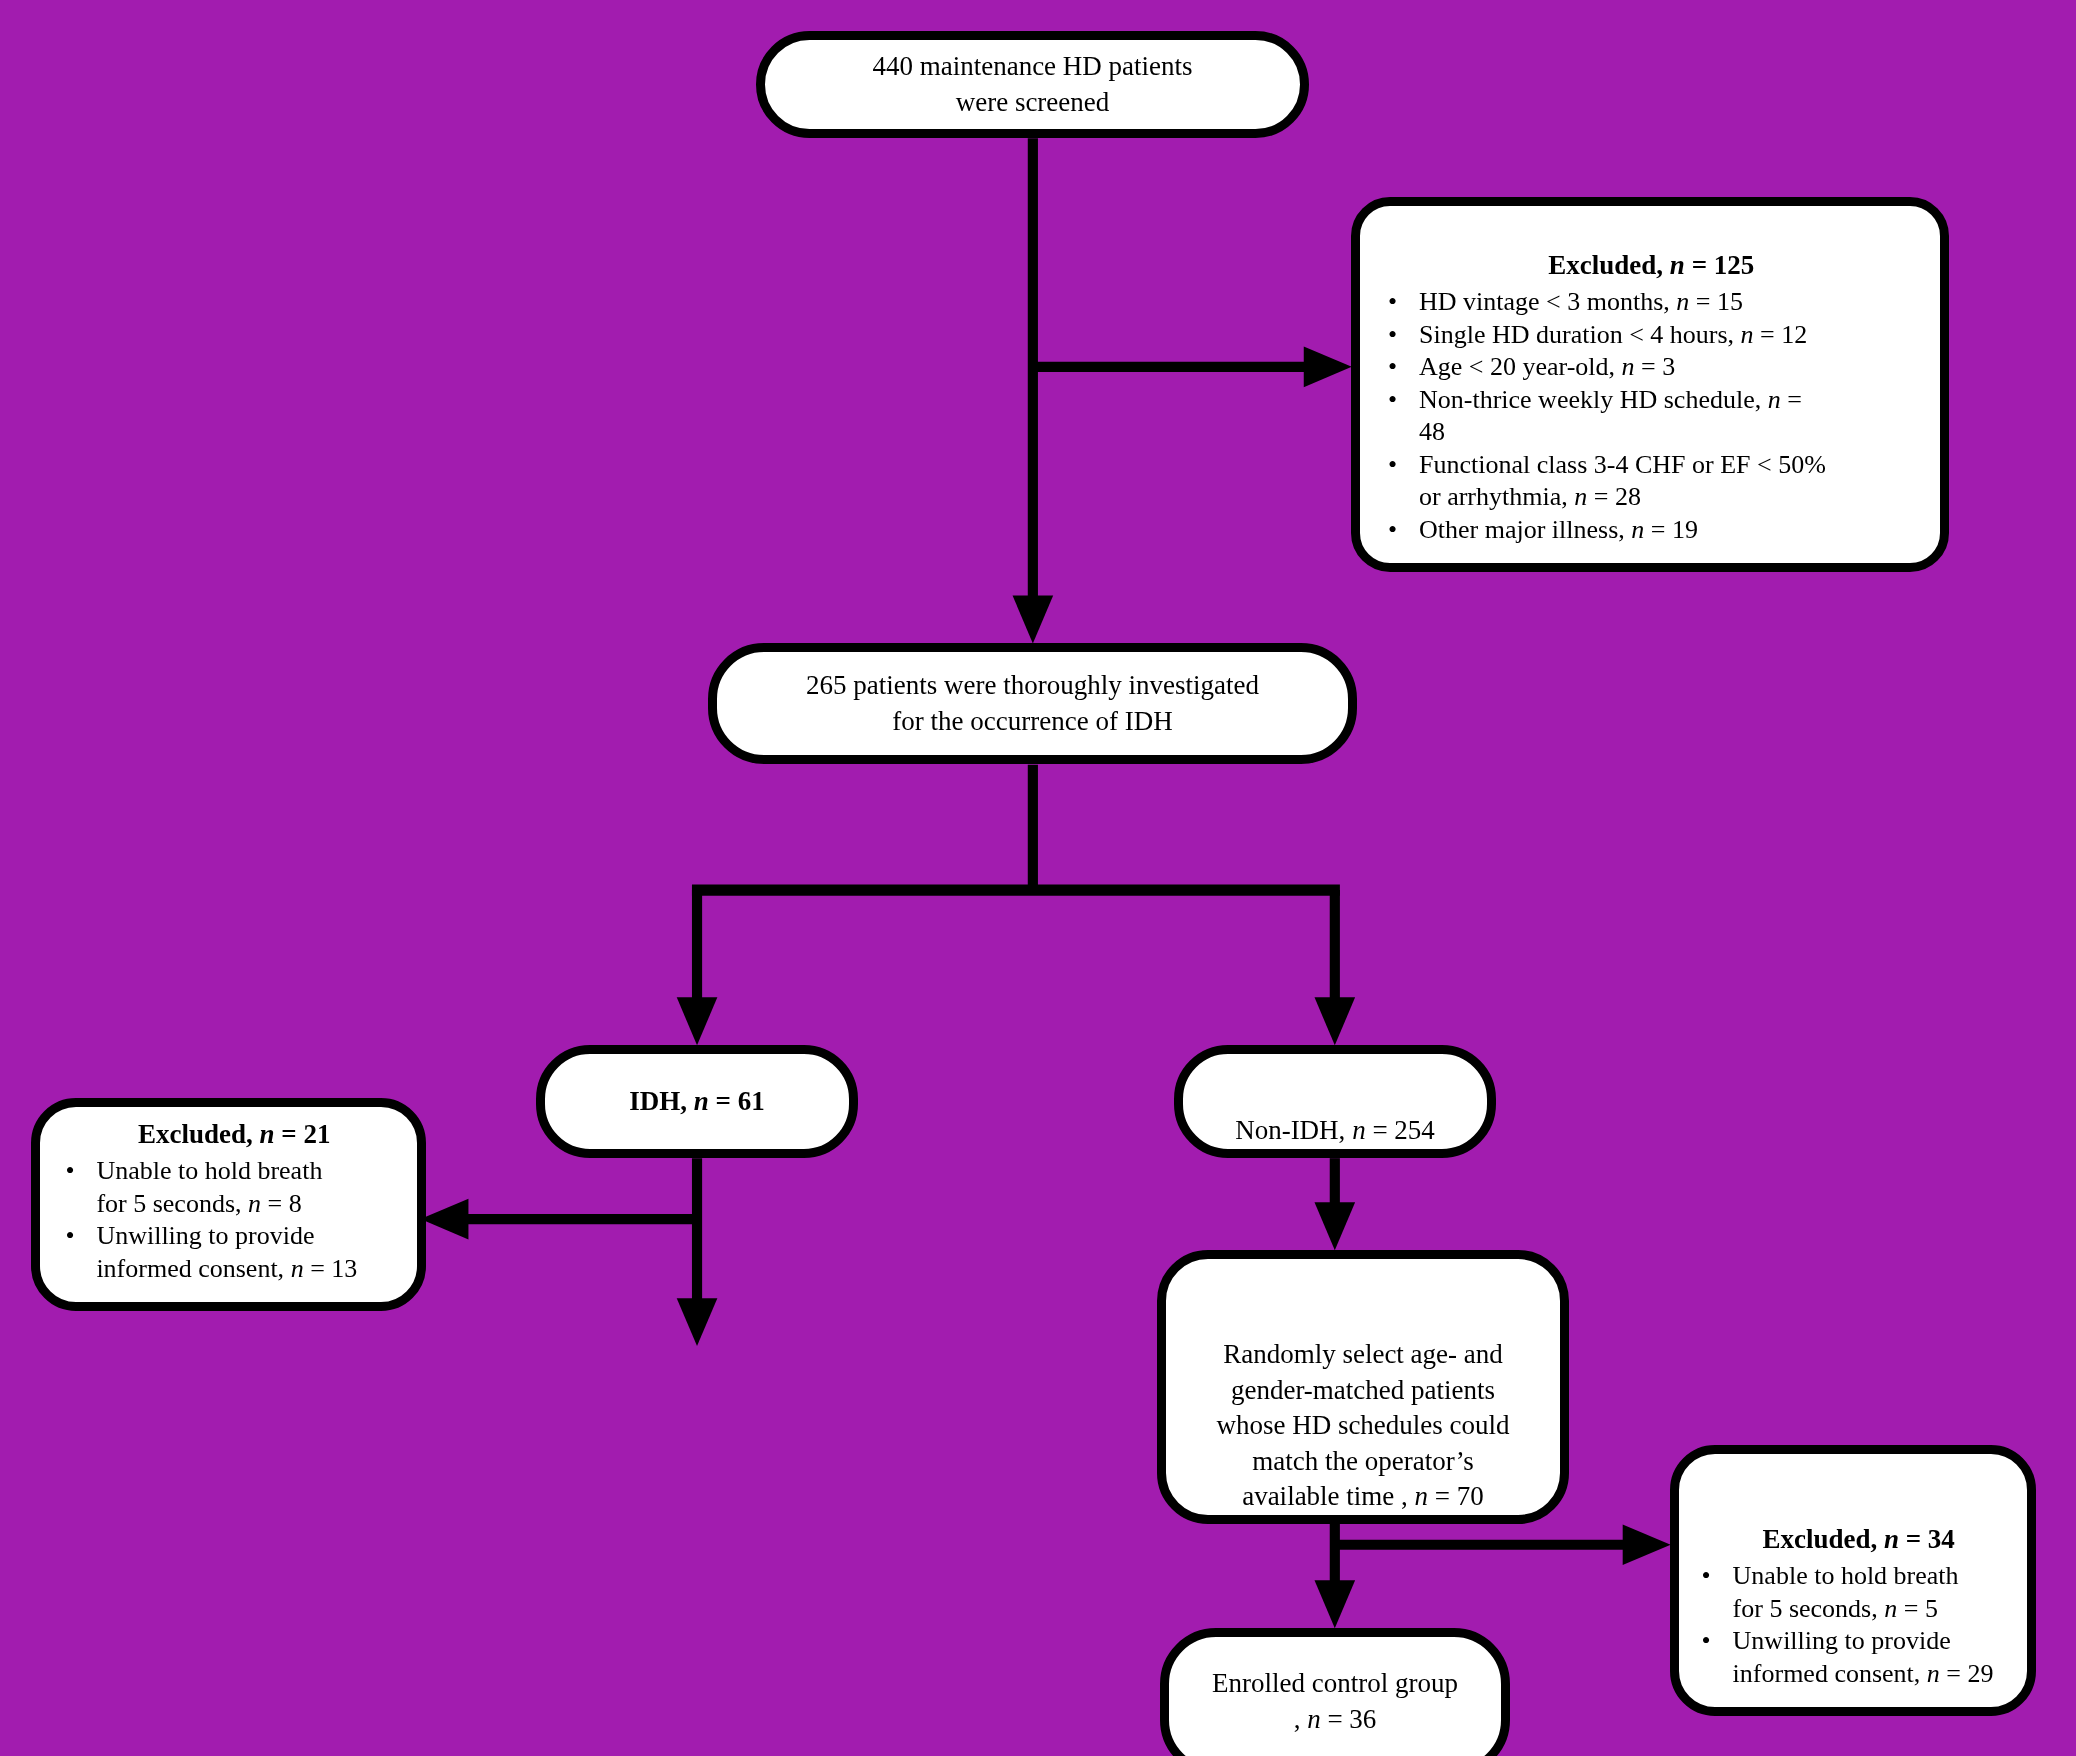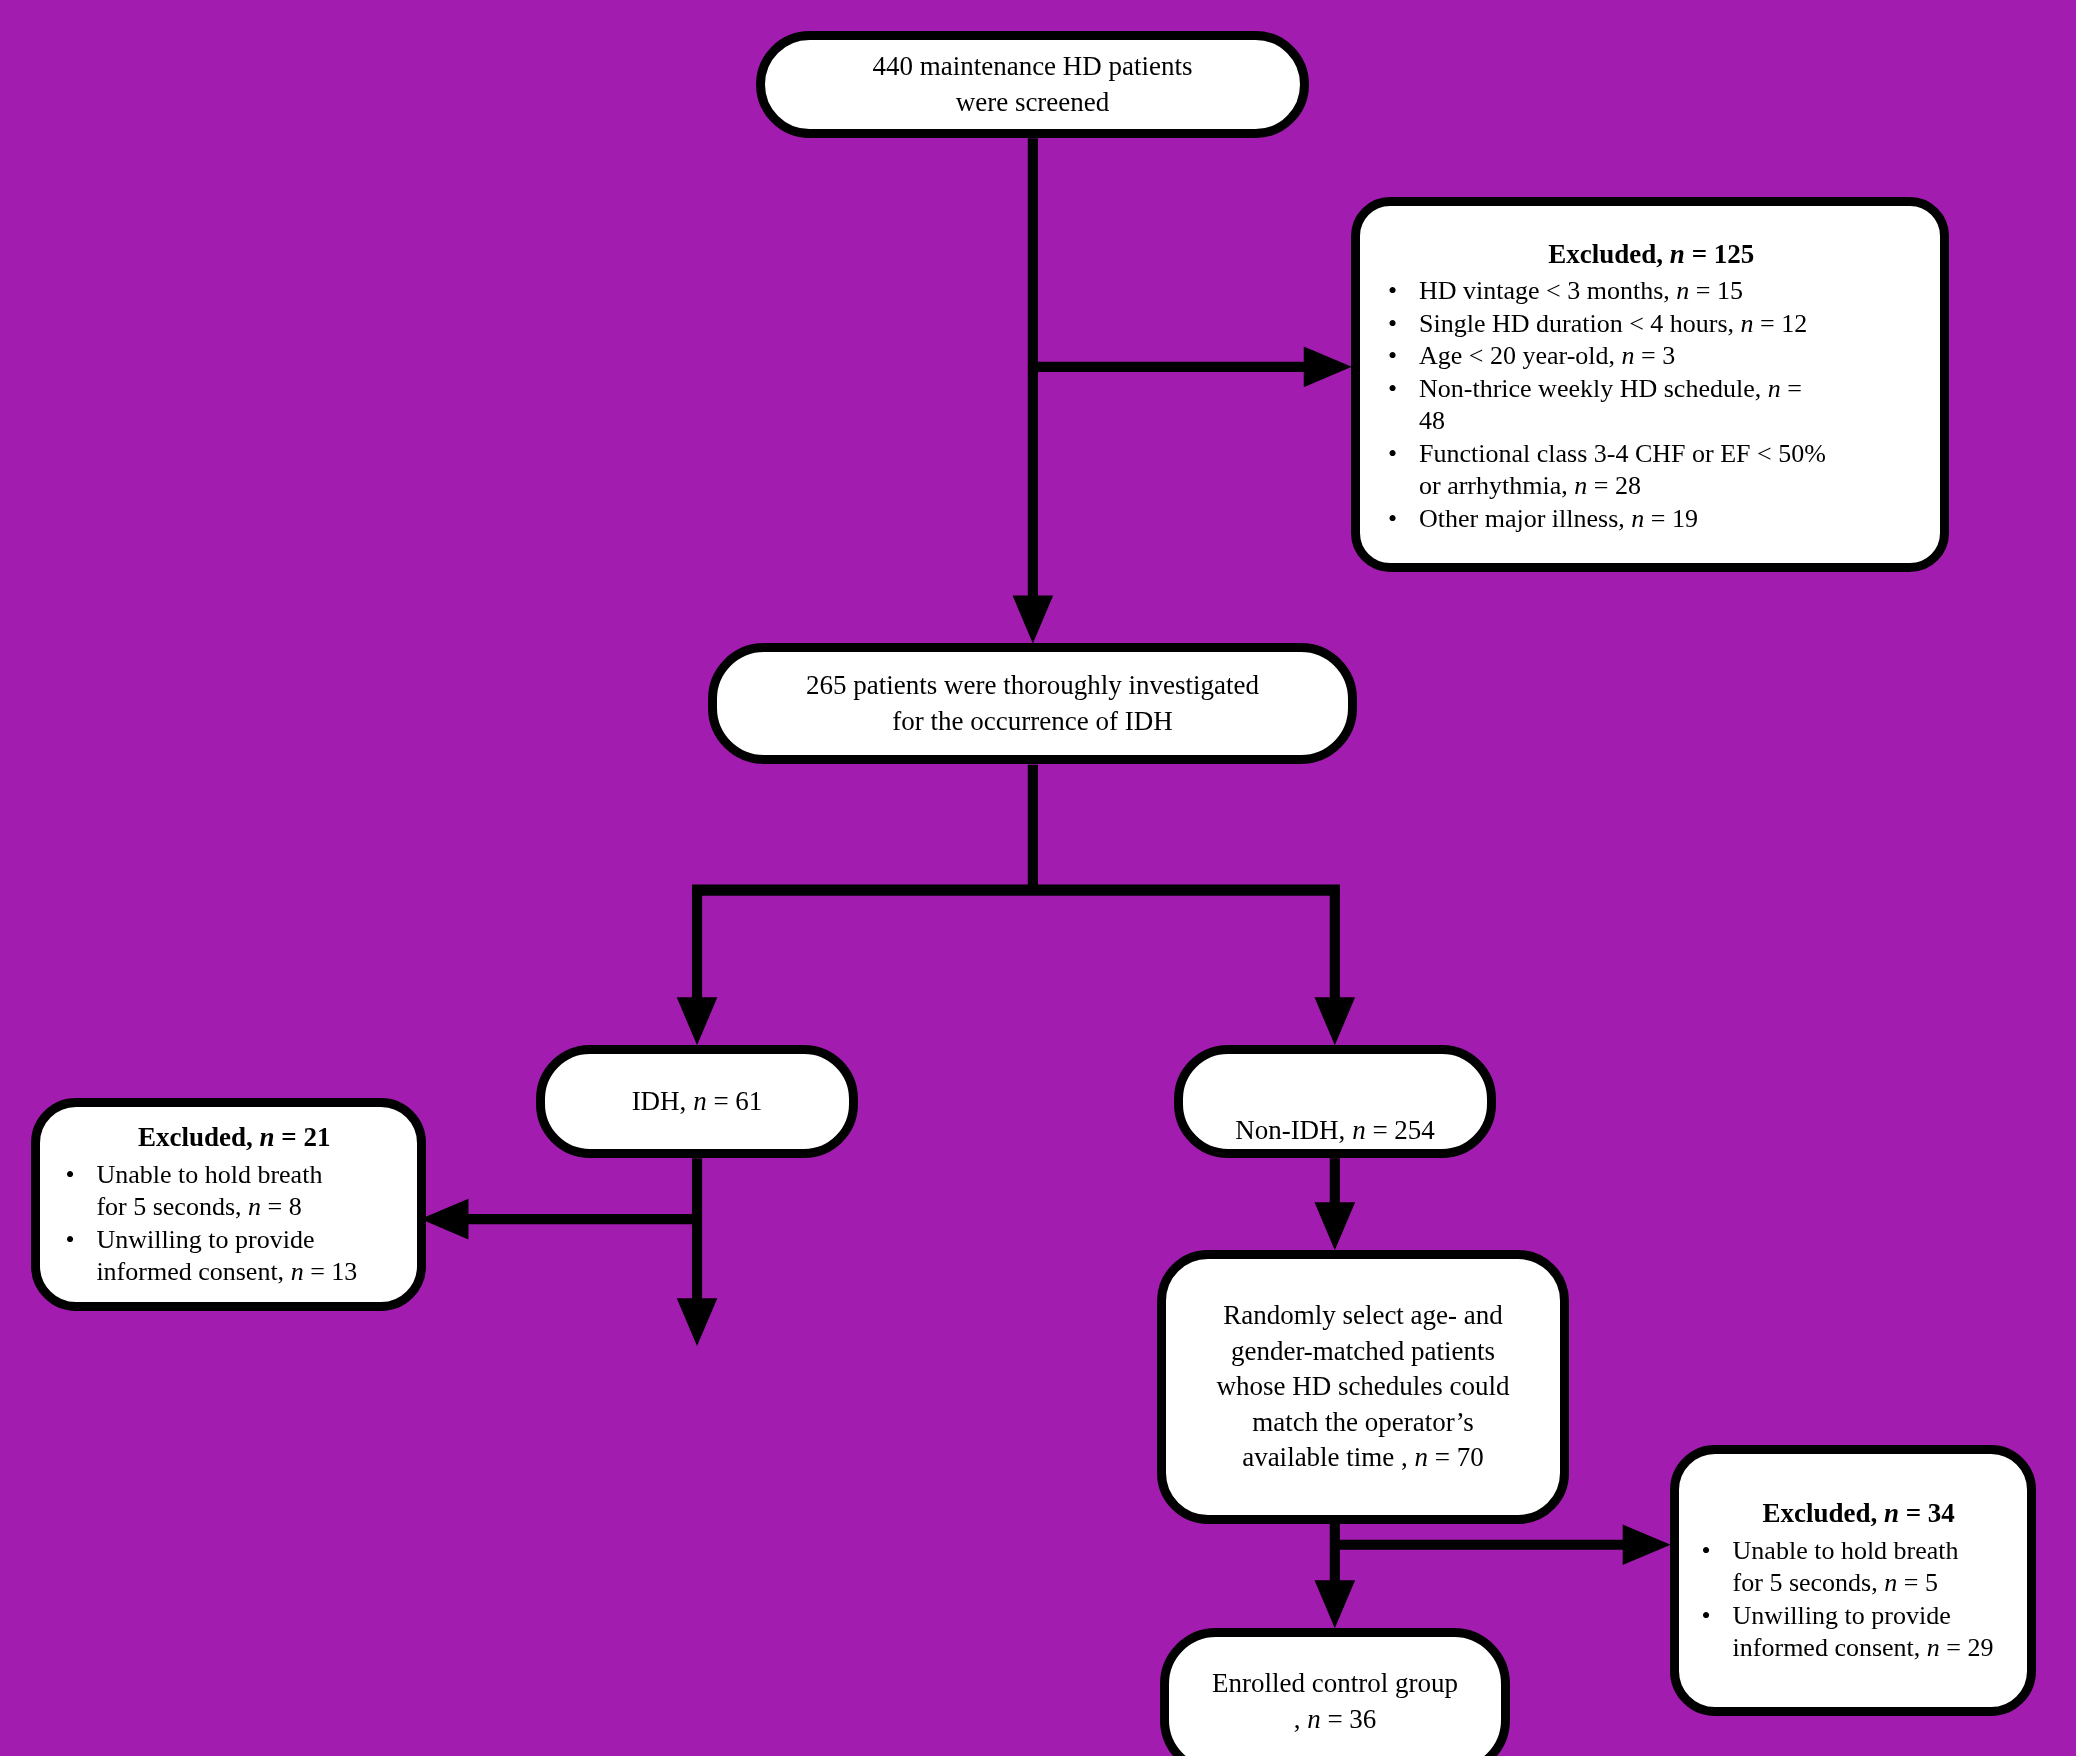--- a/index.html
+++ b/index.html
@@ -38,21 +38,21 @@
     align-items: center;
     justify-content: center;
   }
   .node .ctext {
     white-space: pre-line;
     text-align: center;
     font-size: 27px;
     line-height: 1.32;
   }
   .node.pill { border-radius: 54px; }
-  .node.rrect { border-radius: 45px; }
+  .node.rrect { border-radius: 45px; justify-content: flex-end; }
   .xbox {
     justify-content: center;
     align-items: stretch;
   }
   .xtitle {
     font-size: 27px;
     font-weight: bold;
     text-align: center;
     line-height: 1.3;
     margin-bottom: 3.4px;
@@ -156,21 +156,21 @@
         <span class="btext">Other major illness, <i class="mn">n</i> = 19</span>
       </div>
     </div>
   </div>
 
   <div class="node pill" style="left:708px; top:643px; width:649px; height:121px; border-radius:56px;">
     <div class="ctext">265 patients were thoroughly investigated
 for the occurrence of IDH</div>
   </div>
 
-  <div class="node pill" style="left:536px; top:1045px; width:322px; height:113px;">
+  <div class="node pill" style="left:536px; top:1045px; width:322px; height:113px;font-weight:bold;">
     <div class="ctext">IDH, <i class="mn">n</i> = 61</div>
   </div>
 
   <div class="node pill" style="left:1174px; top:1045px; width:322px; height:113px;justify-content:flex-end;">
     <div class="ctext">Non-IDH, <i class="mn">n</i> = 254</div>
   </div>
 
   <div class="node rrect xbox" style="left:31px; top:1098px; width:395px; height:213px; padding:17px 14px 17px 25.4px;">
     <div class="xtitle">Excluded, <i class="mn">n</i> = 21</div>
     <div class="bullets">

